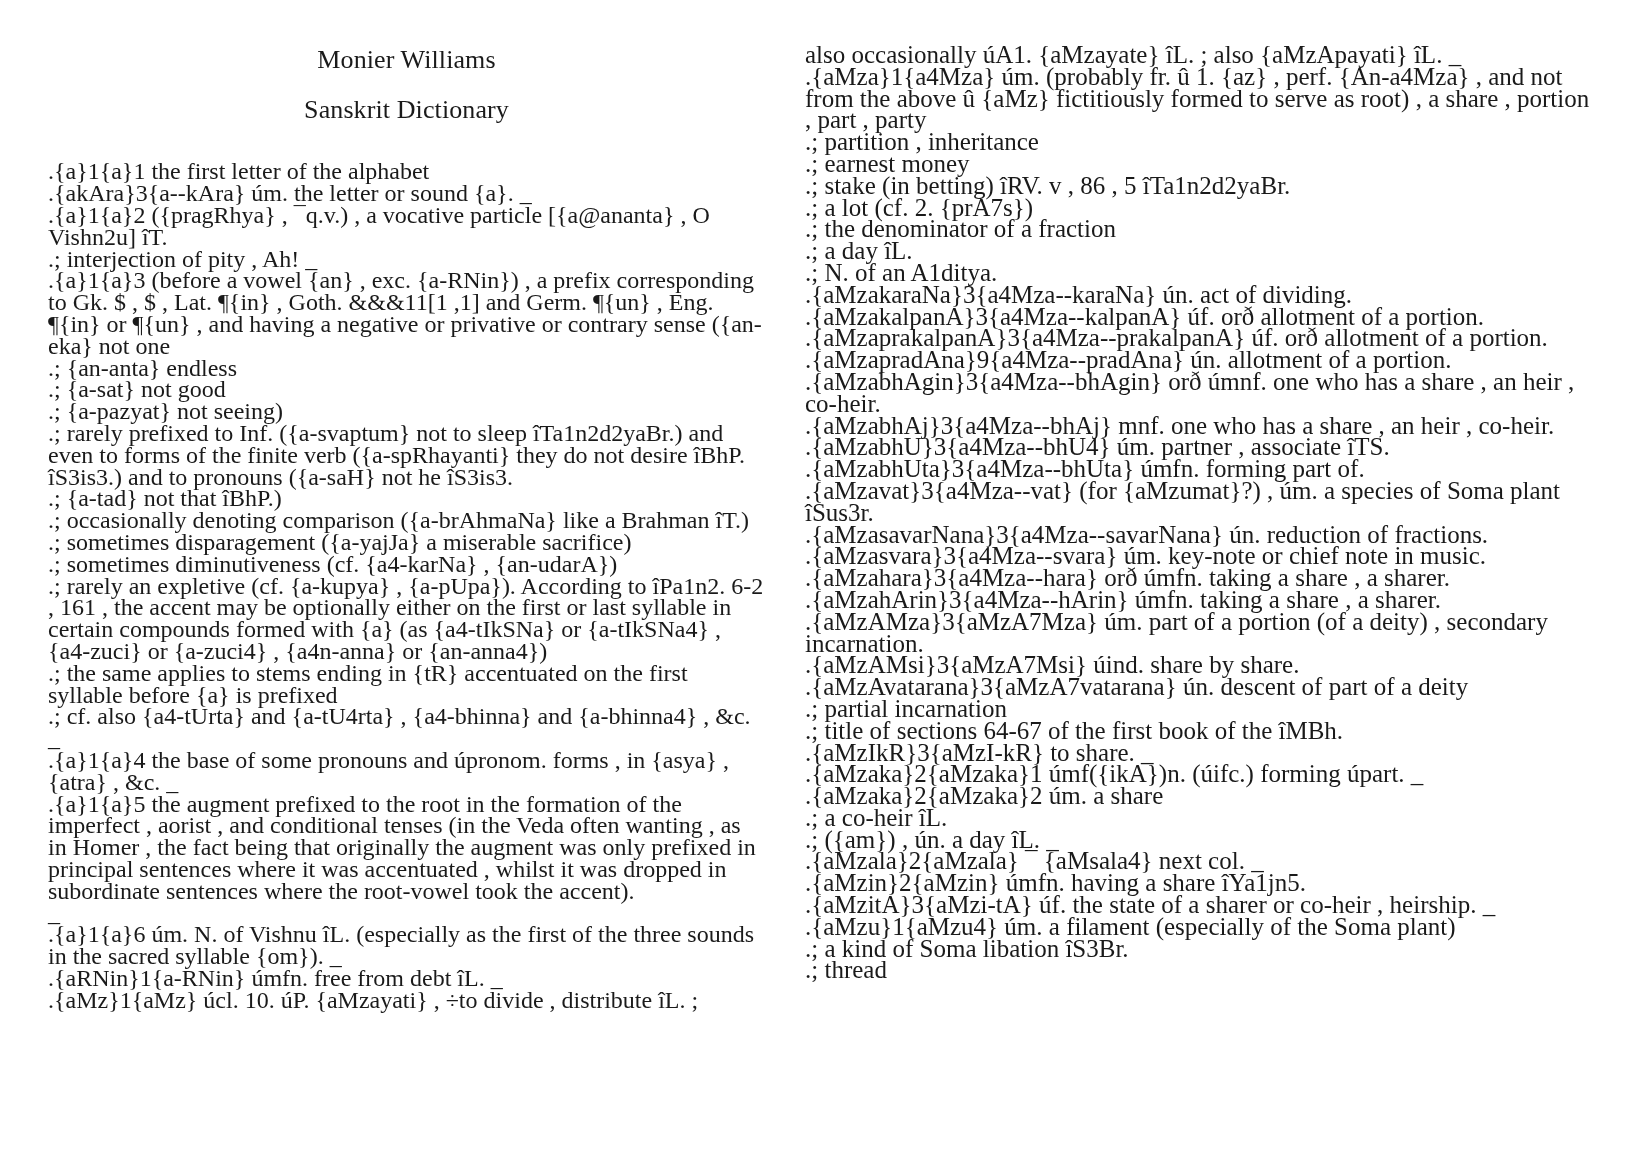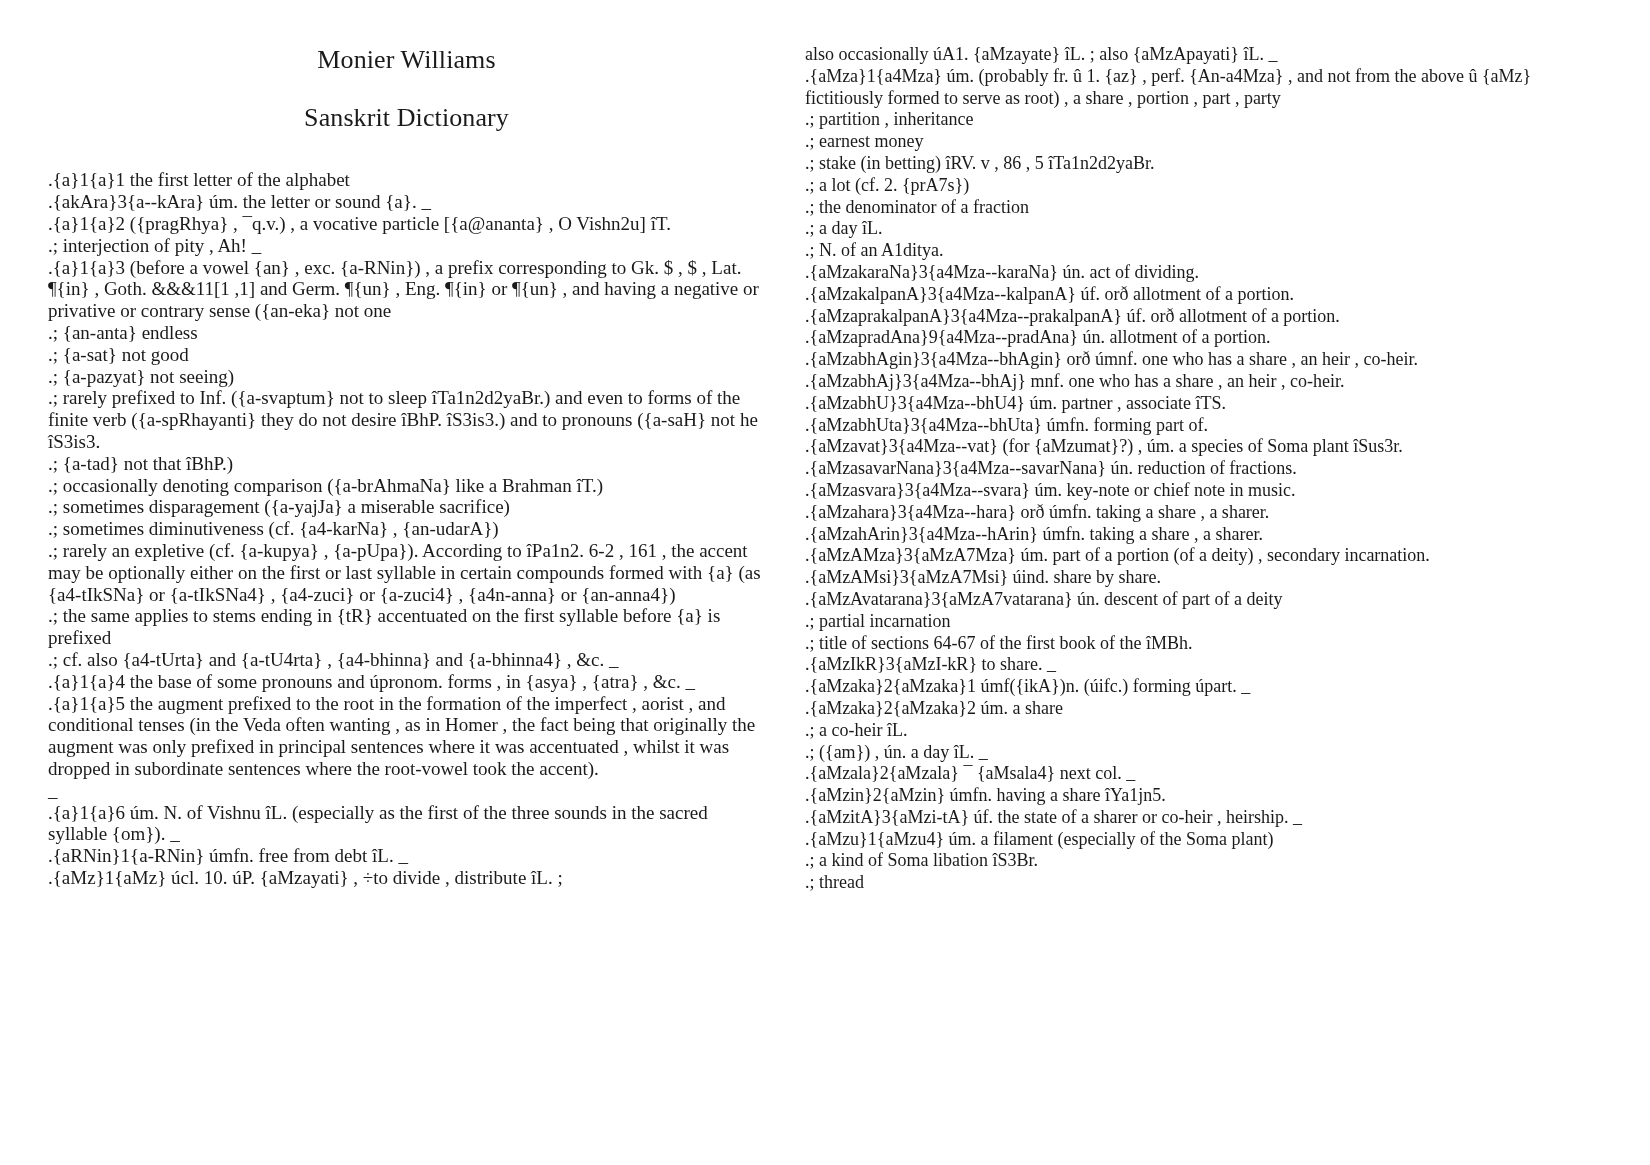--- a/index.html
+++ b/index.html
@@ -45,34 +45,34 @@
   }
   .title-line {
     font-size: 26px;
     line-height: 1.22;
     font-weight: normal;
     letter-spacing: 0.1px;
     margin: 0;
     padding: 0;
   }
   .title-line.second {
-    margin-top: 26px;
+    margin-top: 18px;
   }
   .entries {
-    font-size: 19px;
+    font-size: 24px;
     line-height: 21.8px;
     text-align: left;
   }
   .entry {
     margin: 0;
     padding: 0;
     white-space: normal;
   }
   .col-right .entries {
-    font-size: 18px;
+    font-size: 25px;
     line-height: 21.8px;
   }
 </style>
 </head>
 <body>
 
 <div class="page">
   <div class="columns">
 
     <div class="col col-left">

